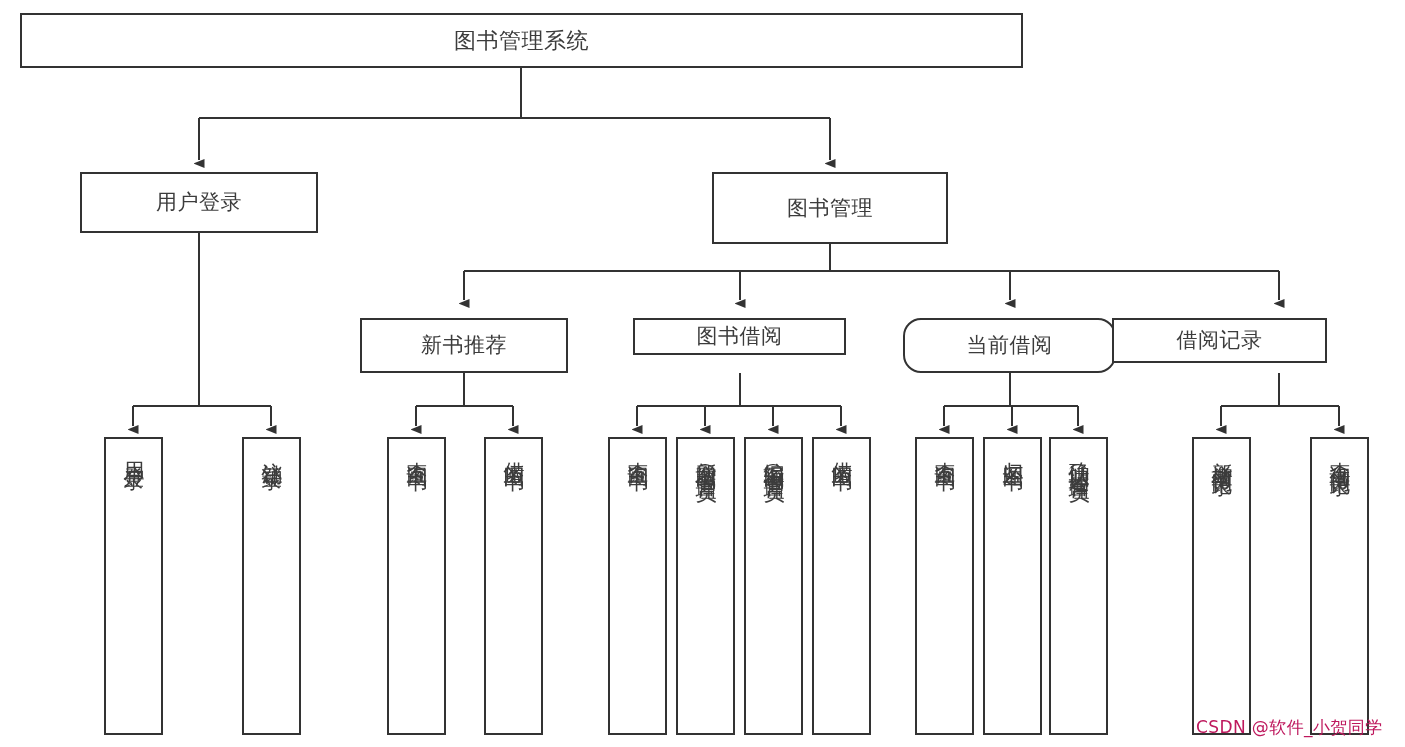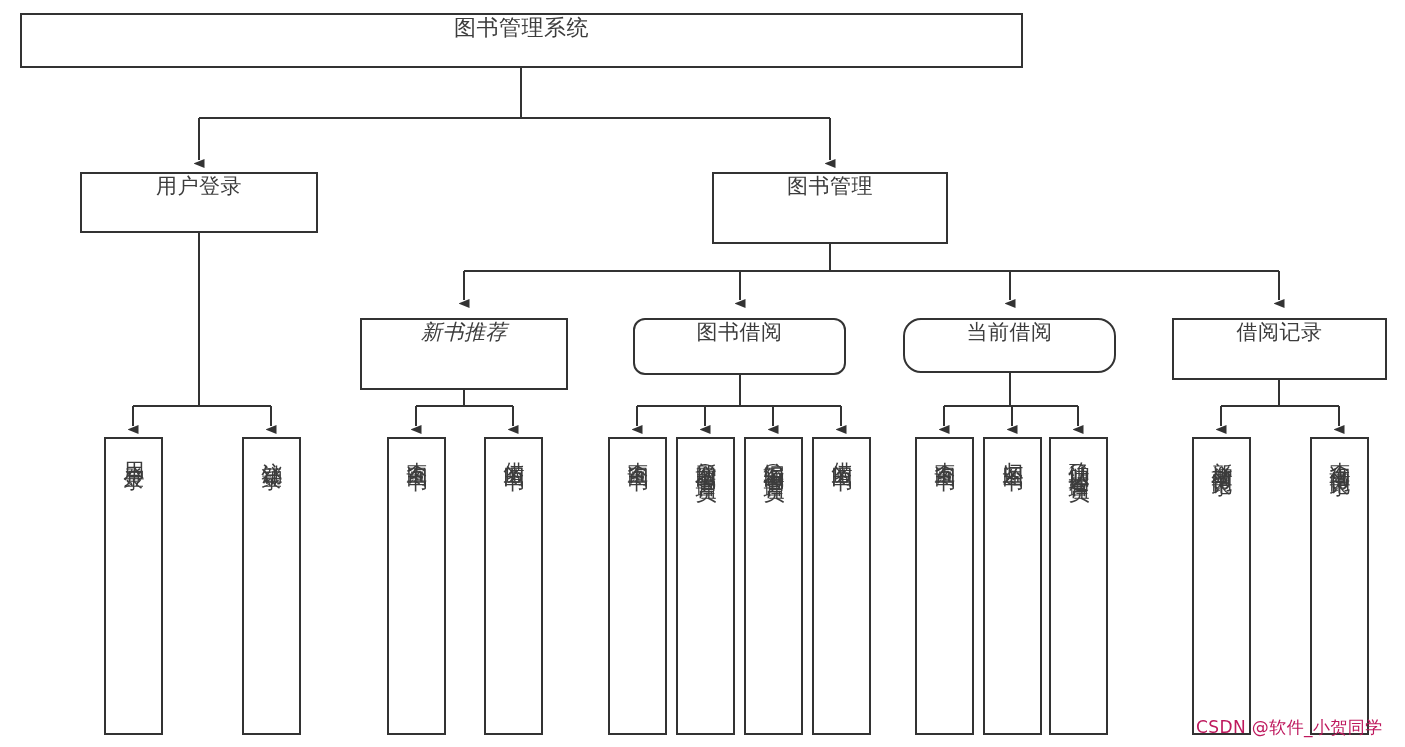--- a/index.html
+++ b/index.html
@@ -24,20 +24,21 @@
     width: 1405px;
     height: 747px;
     pointer-events: none;
   }
   .node {
     position: absolute;
     box-sizing: border-box;
     border: 2.2px solid #333333;
     background: #ffffff;
     display: flex;
+    align-items: center;
     justify-content: center;
     color: #3c3c3c;
   }
   .node .label {
     display: block;
     text-align: center;
     line-height: 1.18;
     white-space: pre;
   }
   .node.horiz .label {
@@ -125,33 +126,33 @@
   </div>
 
   <div class="node horiz" style="left:80px; top:172px; width:238px; height:61px;">
     <span class="label">用户登录</span>
   </div>
 
   <div class="node horiz" style="left:712px; top:172px; width:236px; height:72px;">
     <span class="label">图书管理</span>
   </div>
 
-  <div class="node horiz" style="left:360px; top:318px; width:208px; height:72px;font-style:italic;">
+  <div class="node horiz" style="left:360px; top:318px; width:208px; height:55px;">
     <span class="label">新书推荐</span>
   </div>
 
-  <div class="node horiz" style="left:633px; top:318px; width:213px; height:57px;border-radius:12px;">
+  <div class="node horiz" style="left:633px; top:318px; width:213px; height:37px;">
     <span class="label">图书借阅</span>
   </div>
 
   <div class="node horiz" style="left:903px; top:318px; width:213px; height:55px;border-radius:18px;">
     <span class="label">当前借阅</span>
   </div>
 
-  <div class="node horiz" style="left:1172px; top:318px; width:215px; height:62px;">
+  <div class="node horiz" style="left:1112px; top:318px; width:215px; height:45px;">
     <span class="label">借阅记录</span>
   </div>
 
   <div class="node vert" style="left:104px; top:437px; width:59px; height:298px;">
     <span class="label">用户登录</span>
   </div>
 
   <div class="node vert" style="left:242px; top:437px; width:59px; height:298px;">
     <span class="label">注销登录</span>
   </div>

